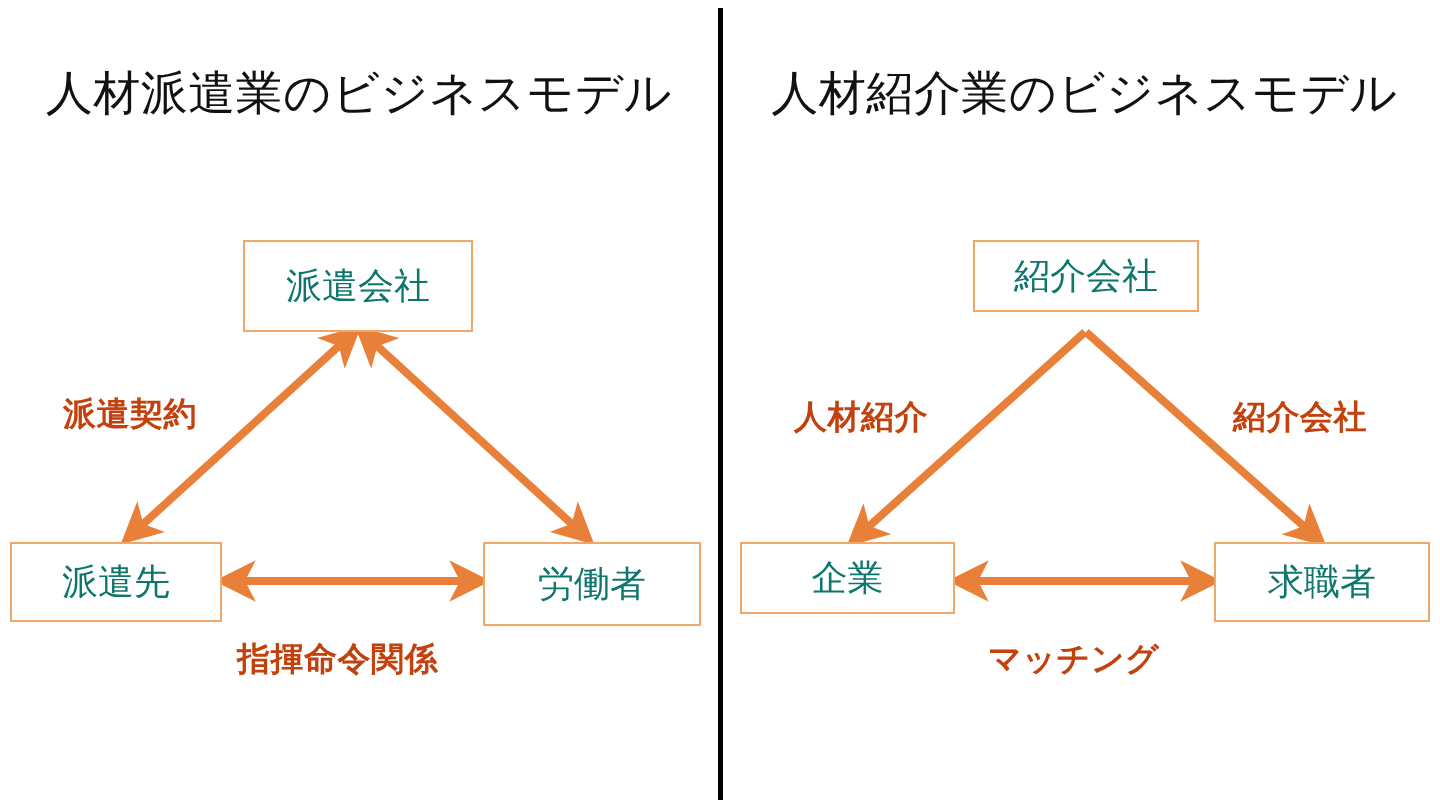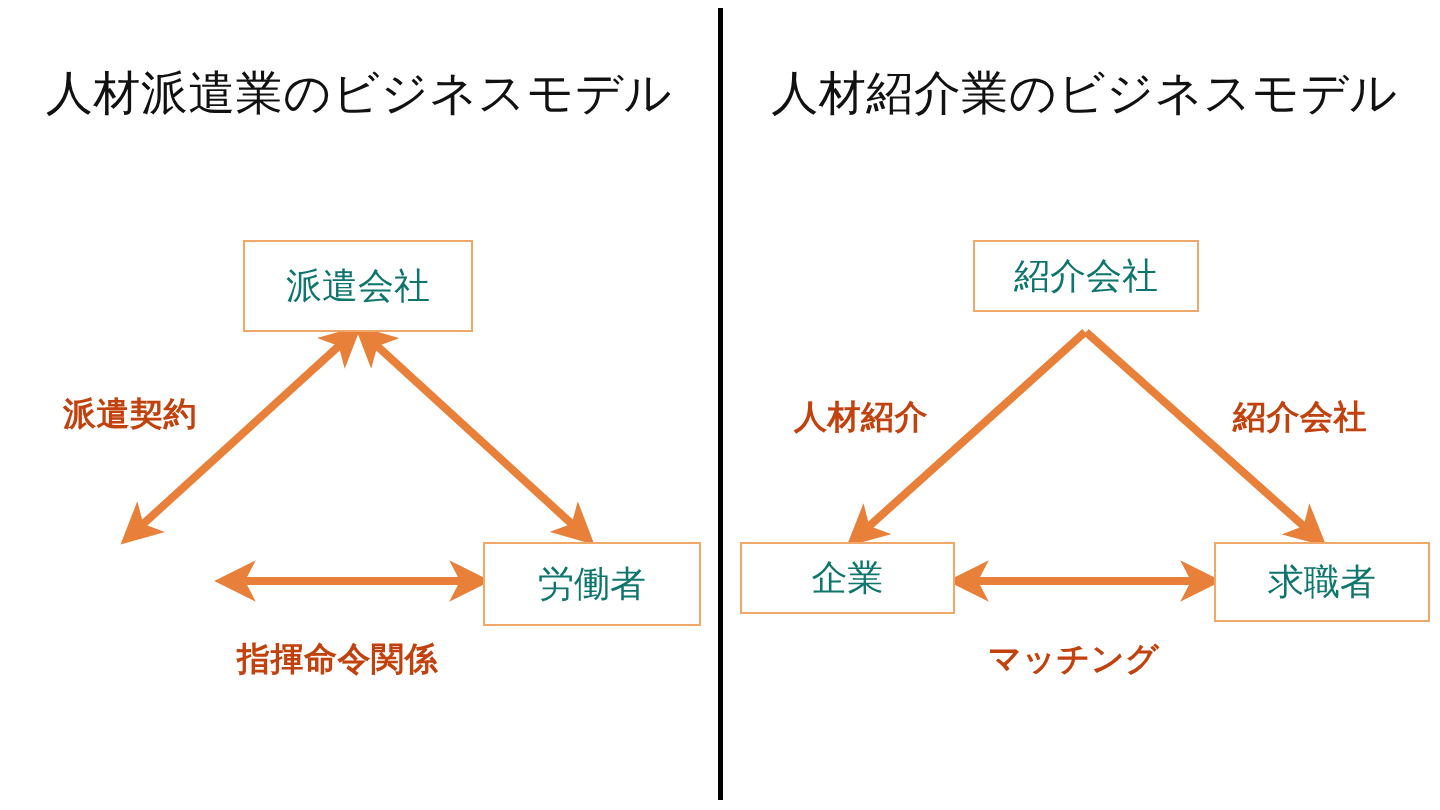--- a/index.html
+++ b/index.html
@@ -123,20 +123,21 @@
       </defs>
 
       <line x1="352" y1="334" x2="130" y2="536" stroke="#e8803a" stroke-width="8" marker-end="url(#lArrowEnd)" marker-start="url(#lArrowStart)"></line>
 
       <line x1="364" y1="334" x2="585" y2="536" stroke="#e8803a" stroke-width="8" marker-end="url(#lArrowEnd)" marker-start="url(#lArrowStart)"></line>
 
       <line x1="227" y1="581" x2="478" y2="581" stroke="#e8803a" stroke-width="8" marker-end="url(#lArrowEnd)" marker-start="url(#lArrowStart)"></line>
     </svg>
 
     <div class="node n-haken-company">派遣会社</div>
+    <div class="node n-haken-dest">派遣先</div>
     <div class="node n-worker">労働者</div>
 
     <div class="edge-label lbl-haken-keiyaku">派遣契約</div>
     <div class="edge-label lbl-shiki">指揮命令関係</div>
   </div>
 
   <div class="divider"></div>
 
   <div class="panel right">
 

